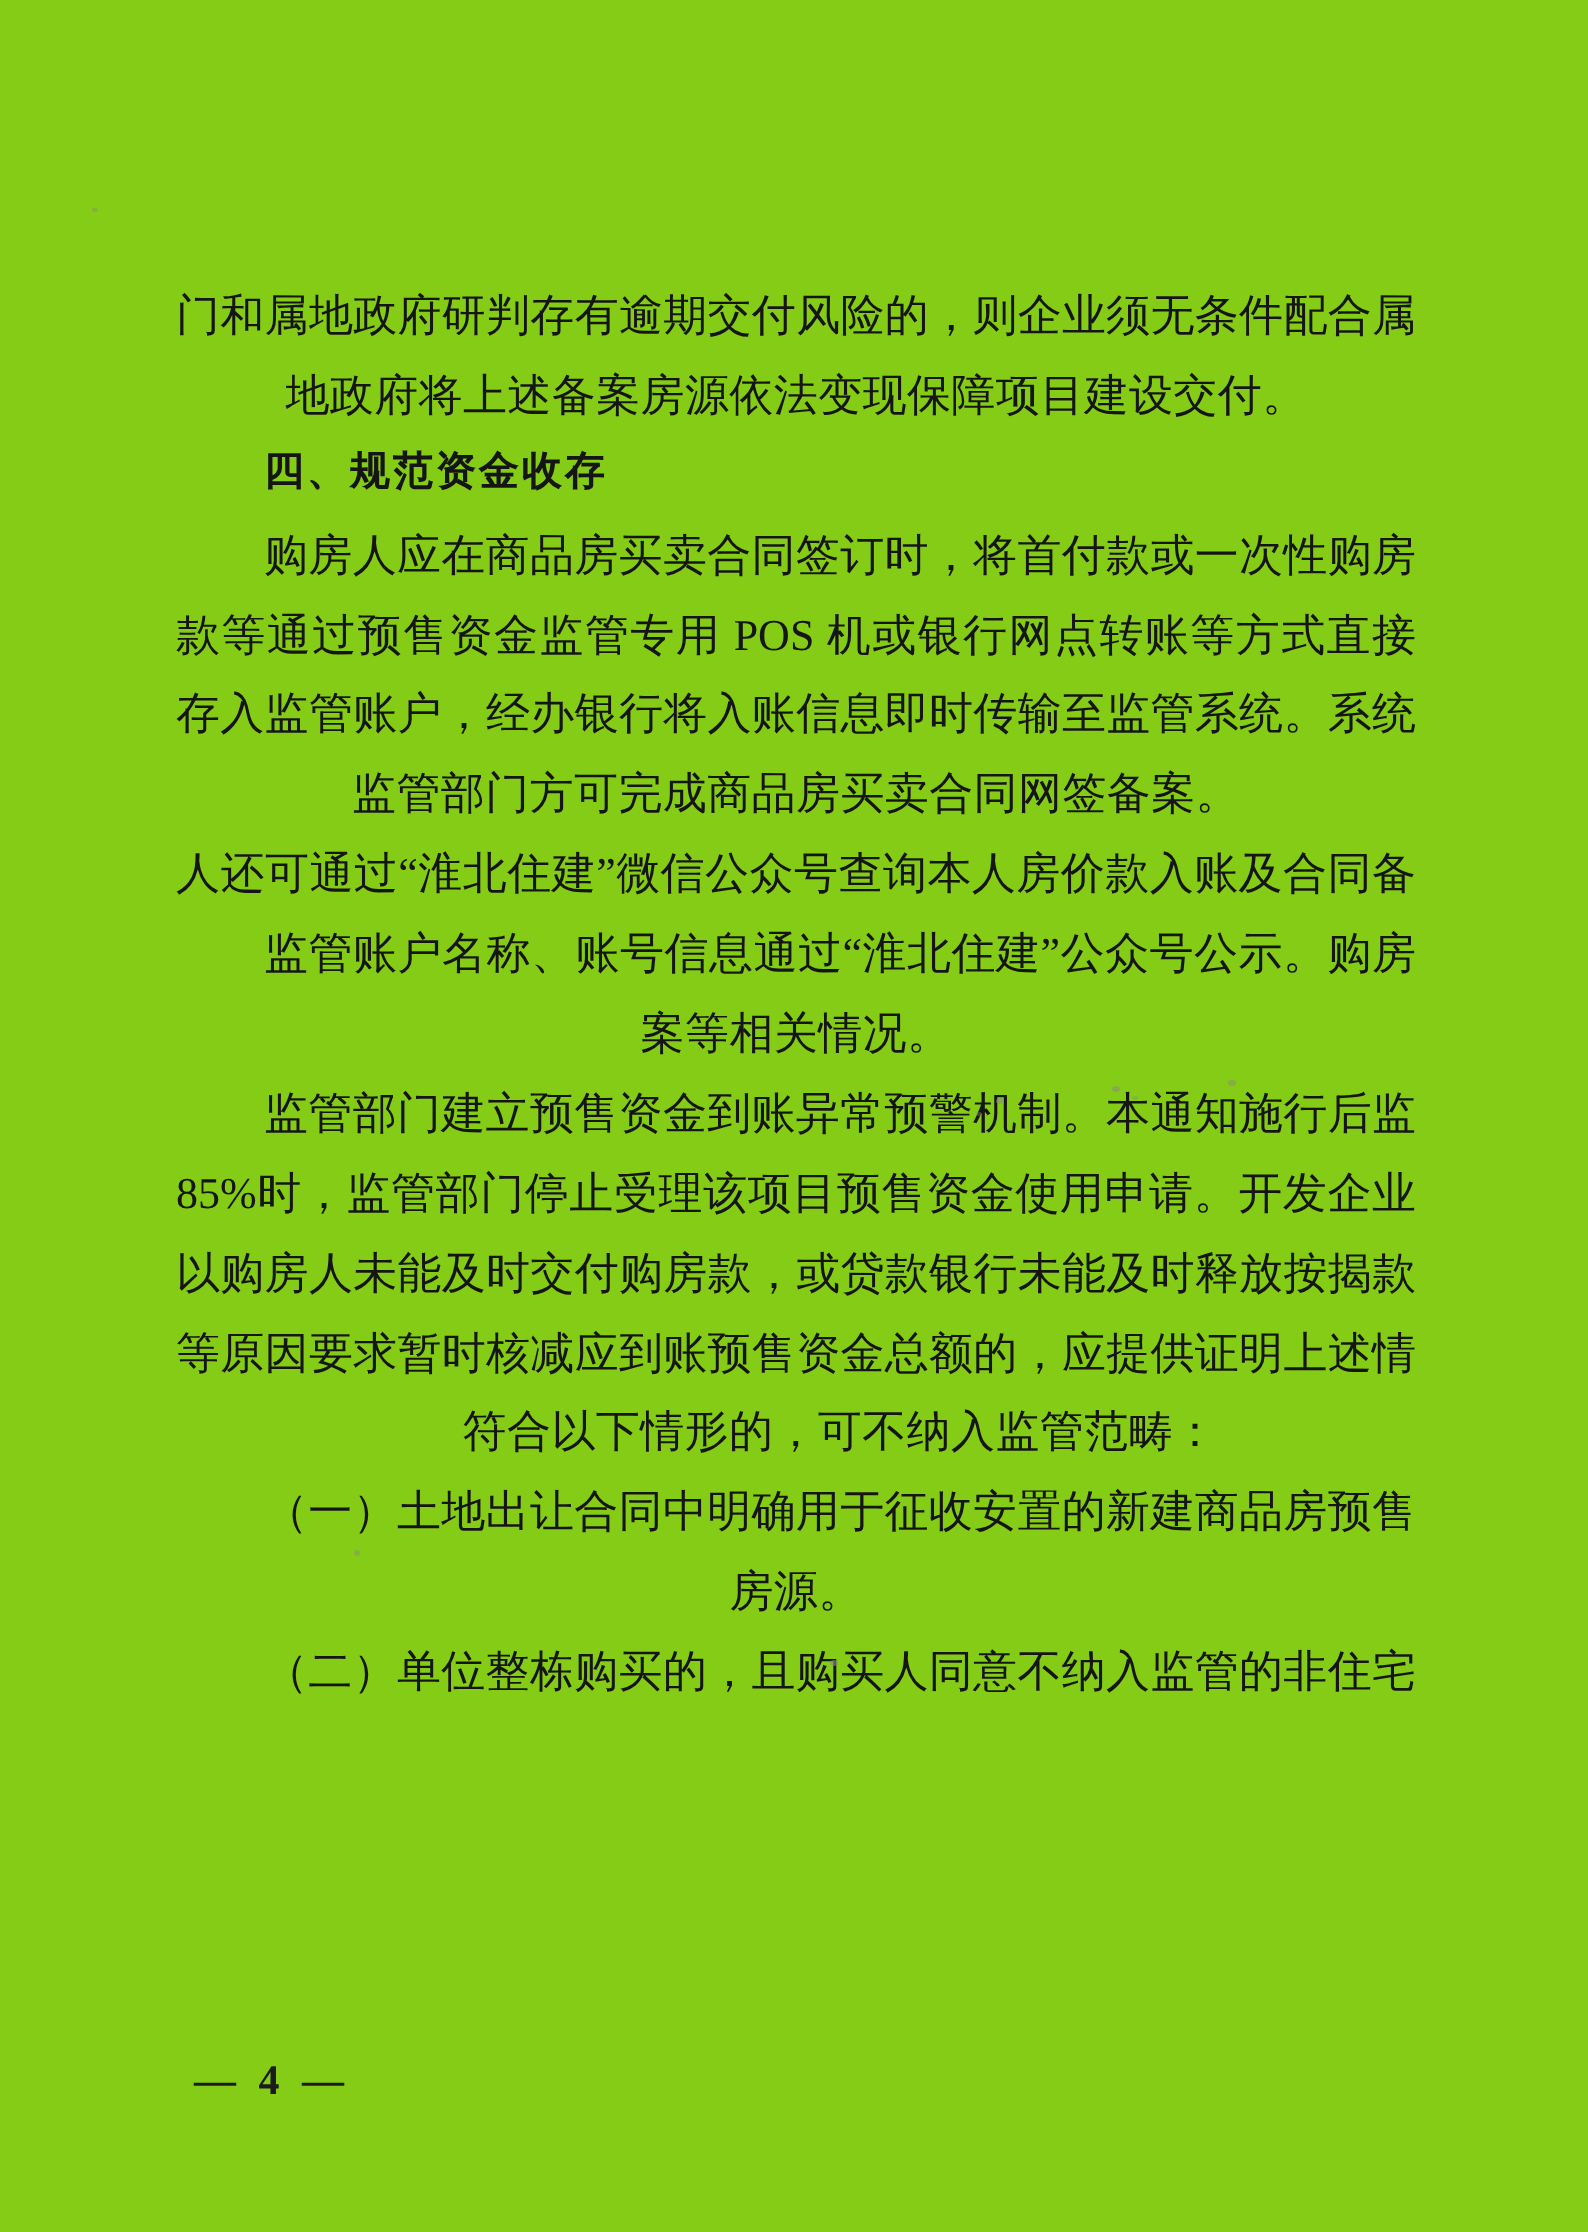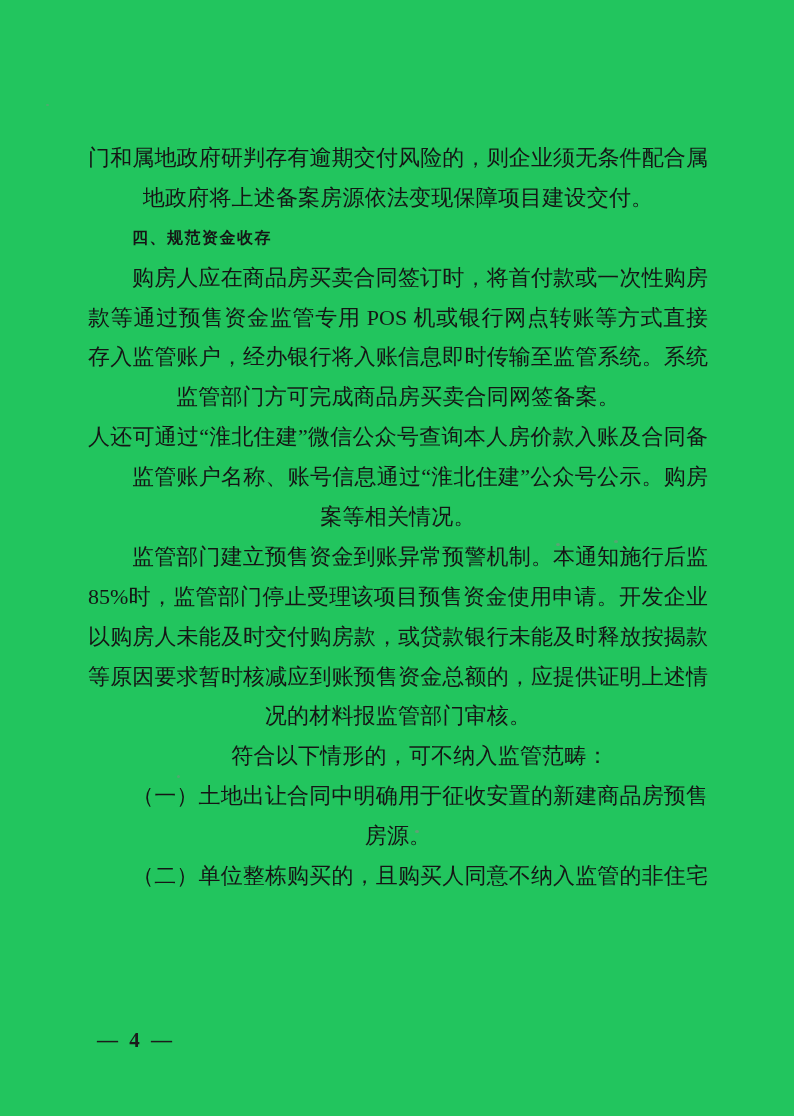--- a/index.html
+++ b/index.html
@@ -9,21 +9,21 @@
   body {
     width: 794px;
     height: 1116px;
     background: #f2f2f0;
     font-family: "Liberation Serif", "DejaVu Serif", serif;
   }
   .page {
     position: relative;
     width: 794px;
     height: 1116px;
-    background: #22c55e;
+    background: #84cc16;
     overflow: hidden;
     color: #151515;
   }
   .textblock {
     position: absolute;
     left: 88px;
     top: 138px;
     width: 620px;
   }
   .ln {
@@ -41,23 +41,23 @@
     white-space: normal;
     text-align: justify;
     text-align-last: justify;
     text-justify: inter-character;
     letter-spacing: 0;
   }
   .ln.ind {
     text-indent: 44px;
   }
   .ln.hd {
-    font-family: Liberation Serif, serif;
+    font-family: Liberation Mono, monospace;
     font-weight: bold;
-    font-size: 16px;
+    font-size: 20px;
     letter-spacing: 1.5px;
     text-indent: 44px;
     text-align: left;
   }
   .footer {
     position: absolute;
     left: 97px;
     top: 1028px;
     font-size: 21px;
     font-weight: bold;
@@ -84,21 +84,20 @@
     <div class="ln fill">款等通过预售资金监管专用 POS 机或银行网点转账等方式直接</div>
     <div class="ln fill">存入监管账户，经办银行将入账信息即时传输至监管系统。系统</div>
     <div class="ln">监管部门方可完成商品房买卖合同网签备案。</div>
     <div class="ln fill">人还可通过“淮北住建”微信公众号查询本人房价款入账及合同备</div>
     <div class="ln fill ind">监管账户名称、账号信息通过“淮北住建”公众号公示。购房</div>
     <div class="ln">案等相关情况。</div>
     <div class="ln fill ind">监管部门建立预售资金到账异常预警机制。本通知施行后监</div>
     <div class="ln fill">85%时，监管部门停止受理该项目预售资金使用申请。开发企业</div>
     <div class="ln fill">以购房人未能及时交付购房款，或贷款银行未能及时释放按揭款</div>
     <div class="ln fill">等原因要求暂时核减应到账预售资金总额的，应提供证明上述情</div>
-    <div class="ln">况的材料报监管部门审核。</div>
     <div class="ln ind">符合以下情形的，可不纳入监管范畴：</div>
     <div class="ln fill ind">（一）土地出让合同中明确用于征收安置的新建商品房预售</div>
     <div class="ln">房源。</div>
     <div class="ln fill ind">（二）单位整栋购买的，且购买人同意不纳入监管的非住宅</div>
   </div>
 
   <div class="footer">— 4 —</div>
 
   <div class="speck" style="left:46px;  top:104px; width:3px; height:2px; opacity:.45;"></div>
   <div class="speck" style="left:498px; top:549px; width:4px; height:3px; opacity:.55;"></div>

